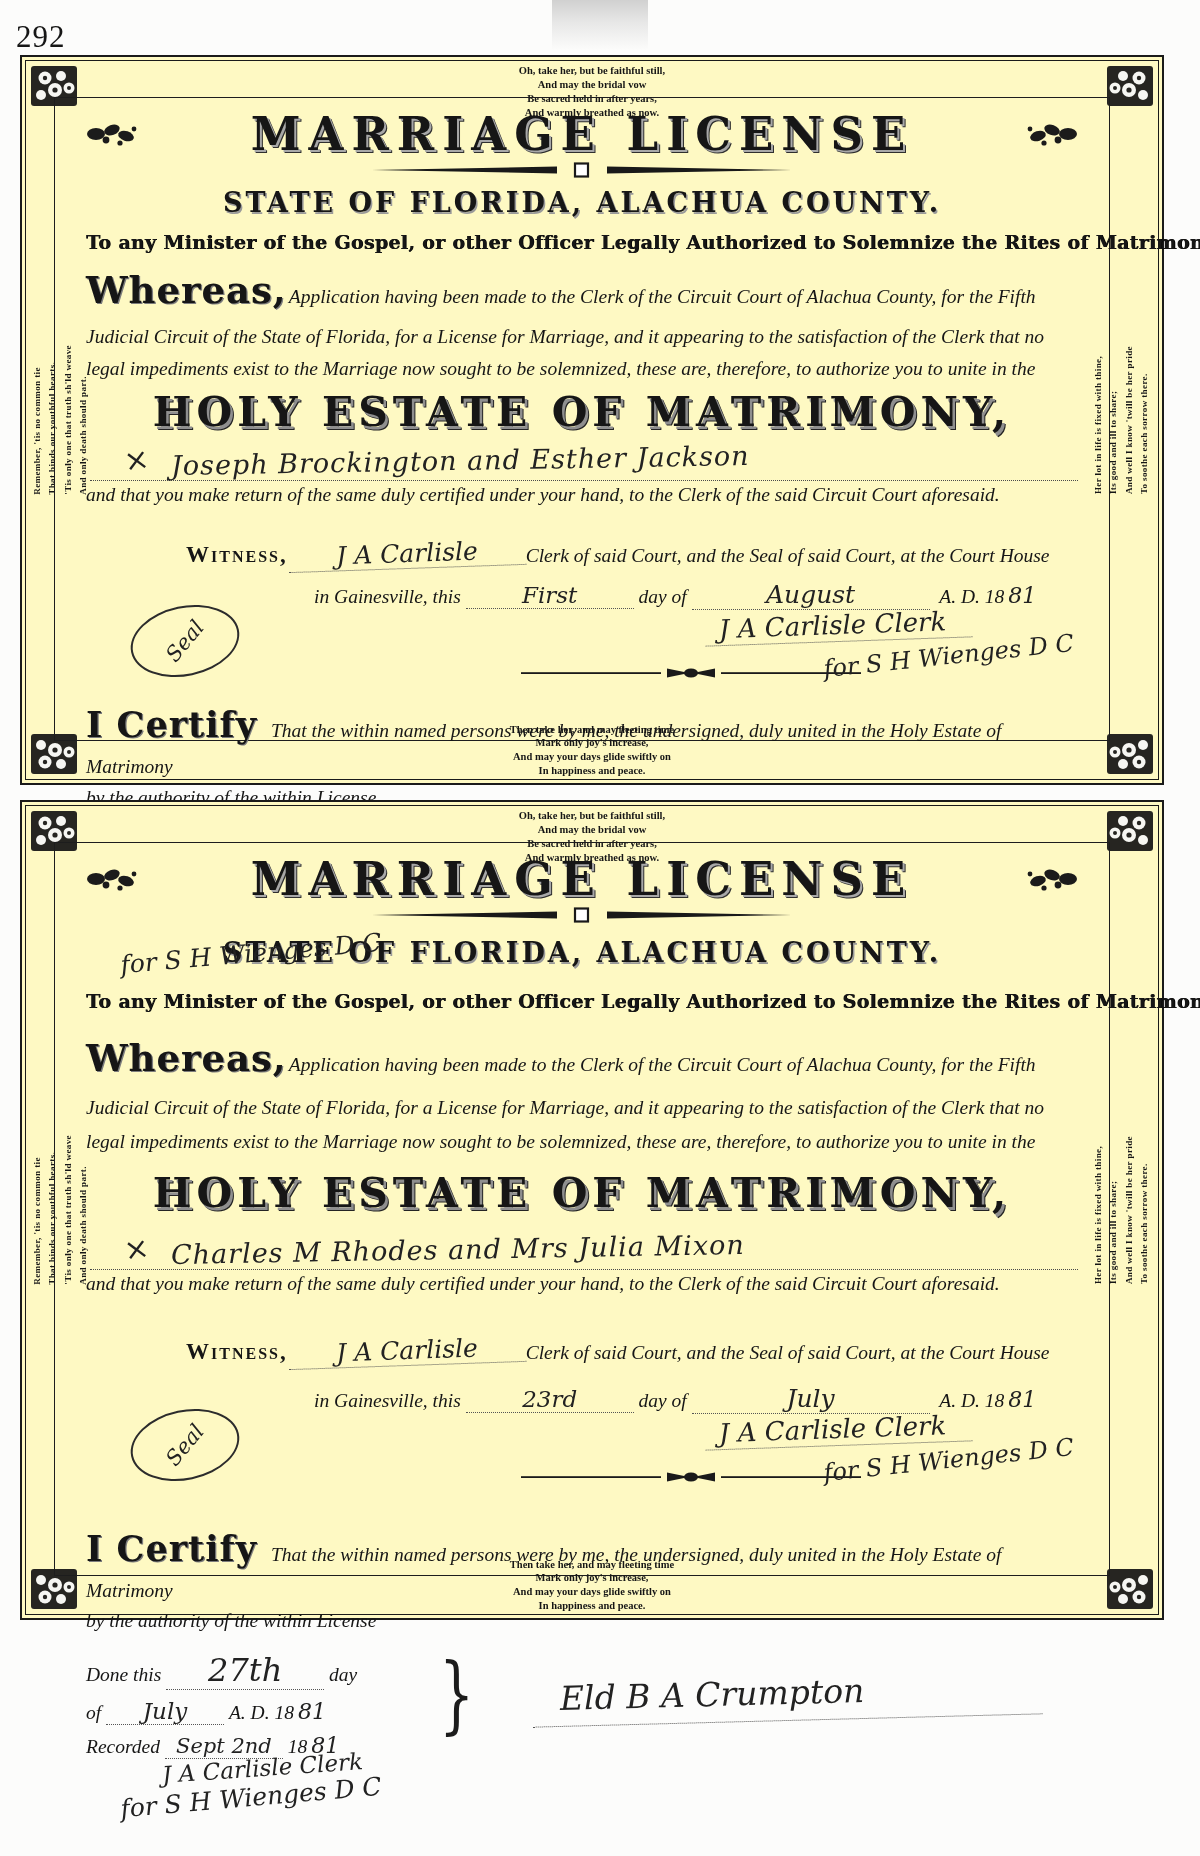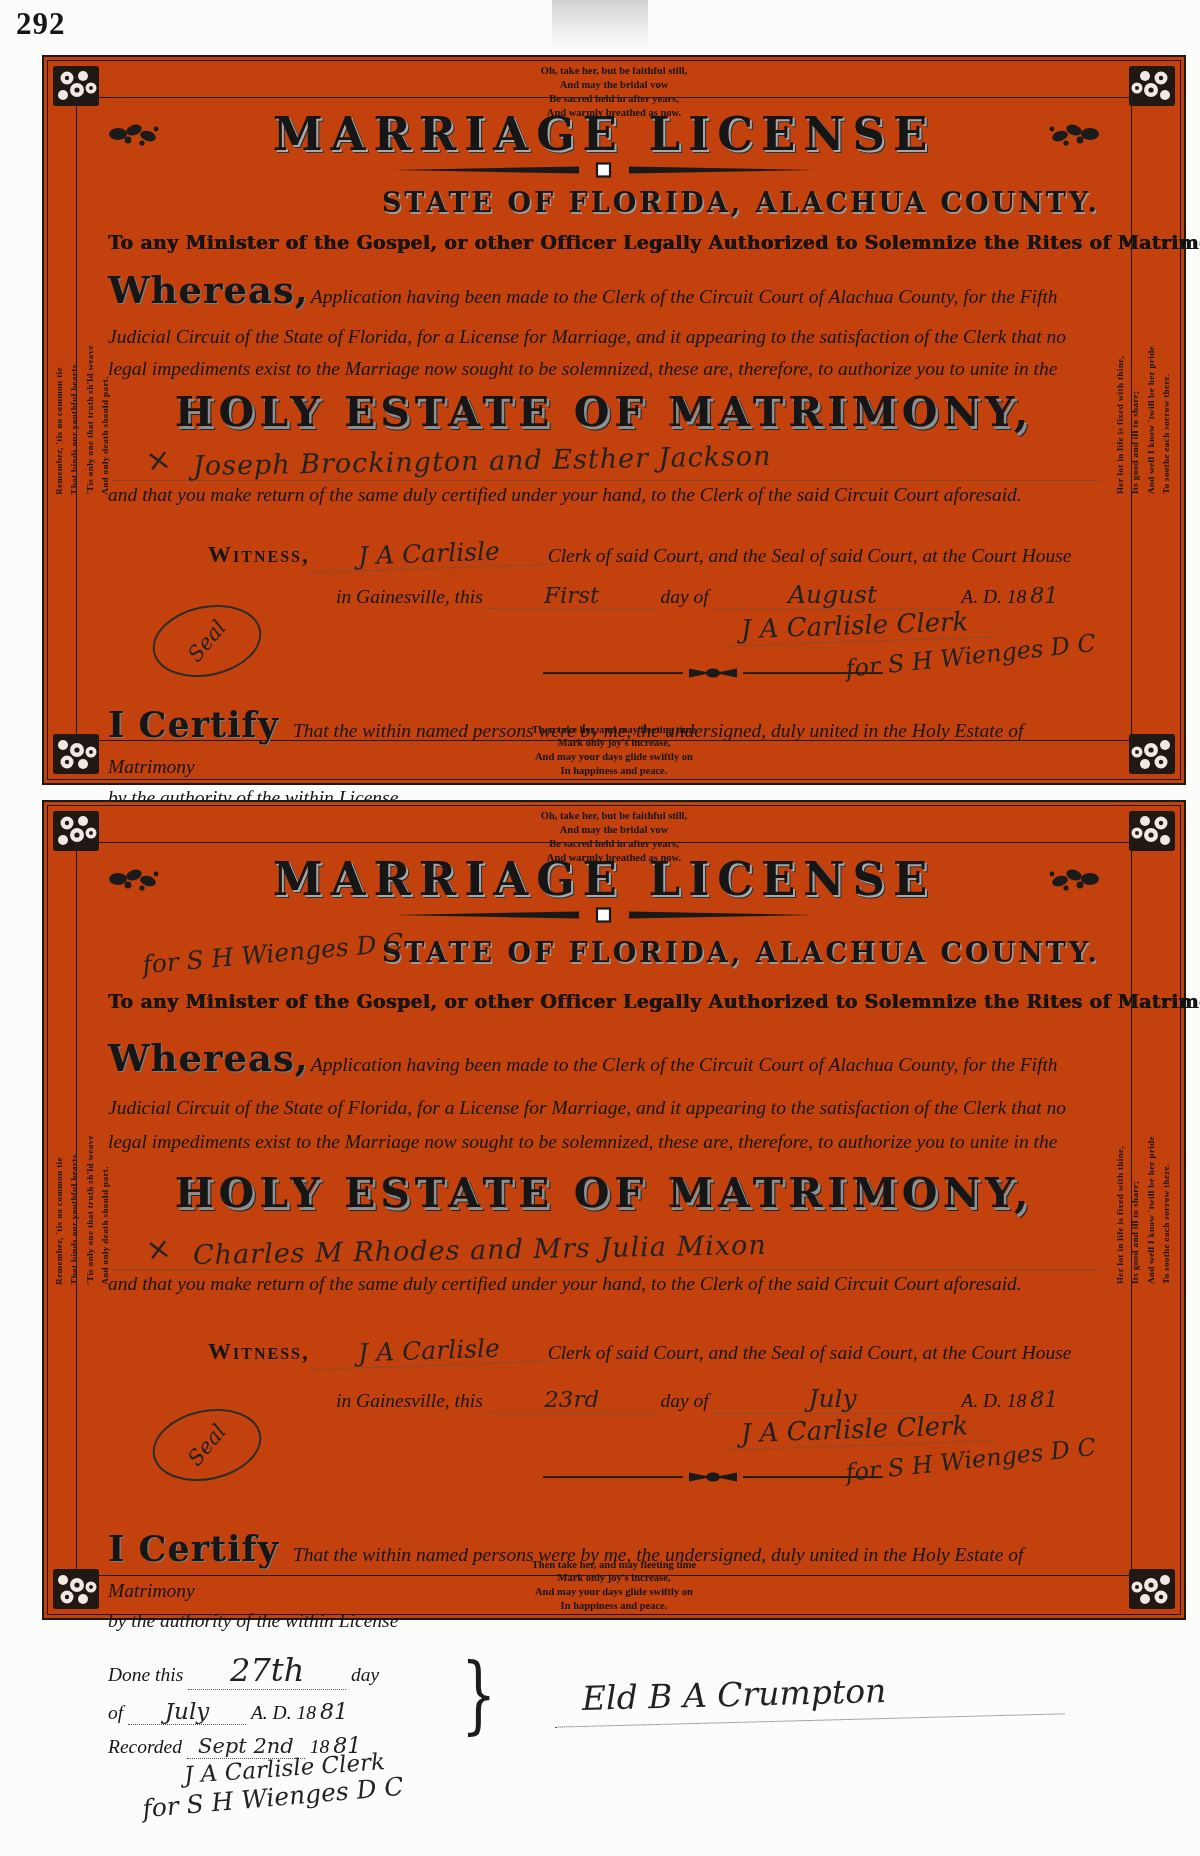--- a/index.html
+++ b/index.html
@@ -1,26 +1,26 @@
 <!DOCTYPE html>
 <html><head>
 <meta charset="utf-8">
 <style>
   html,body{margin:0;padding:0;}
   body{
     width:1200px;height:1856px;position:relative;overflow:hidden;
     background:#fcfcfb;color:#161616;
     font-family:"Liberation Serif",serif;
   }
-  .page-number{position:absolute;top:6px;left:16px;font-size:31px;font-weight:bold;letter-spacing:1px;}
+  .page-number{position:absolute;top:19px;left:16px;font-size:31px;font-weight:normal;letter-spacing:1px;}
   .smudge{position:absolute;top:0;left:552px;width:96px;height:50px;
     background:linear-gradient(180deg,#b9b9b9 0%,#dcdcdc 45%,rgba(240,240,240,0) 100%);opacity:.65;}
 
   
-  .cert{position:absolute;left:42px;width:1140px;background:#c2410c;border:2px solid #1a1a1a;}
+  .cert{position:absolute;left:20px;width:1140px;background:#fef9c3;border:2px solid #1a1a1a;}
   .cert::before{content:"";position:absolute;inset:3px;border:1px solid #1a1a1a;pointer-events:none;}
   #cert1{top:55px;height:726px;}
   #cert2{top:800px;height:816px;}
   .corner{position:absolute;width:46px;height:40px;opacity:.92;}
   .c-tl{top:9px;left:9px;} .c-tr{top:9px;right:9px;transform:scaleX(-1);}
   .c-bl{bottom:9px;left:9px;transform:scaleY(-1);} .c-br{bottom:9px;right:9px;transform:scale(-1,-1);}
   .m-verse{position:absolute;top:0;bottom:0;display:flex;align-items:center;}
   .m-left{left:8px;} .m-right{right:10px;}
   .m-verse .cols{writing-mode:vertical-rl;transform:rotate(180deg);
     font-size:9px;font-weight:bold;line-height:1.7;letter-spacing:.4px;white-space:nowrap;}
@@ -30,21 +30,21 @@
     font-size:10.5px;font-weight:bold;line-height:1.32;}
   .inner-frame{position:absolute;left:32px;right:52px;top:40px;bottom:42px;
     border:1.5px solid #1d1d1d;pointer-events:none;}
   .content{position:absolute;left:34px;right:56px;top:42px;bottom:46px;padding:2px 28px 0 30px;}
 
   
   .title-row{display:flex;align-items:center;justify-content:space-between;gap:16px;margin-top:6px;}
   .main-title{font-family:"DejaVu Serif",serif;font-weight:bold;font-size:45px;letter-spacing:8px;
     text-shadow:2px 2px 0 #a8a8a8,3px 3px 0 #2f2f2f;transform:scaleY(1.04);white-space:nowrap;}
   .div-a,.div-bwrap{display:flex;justify-content:center;margin-top:2px;}
-  .state-line{text-align:right;font-family:"DejaVu Serif",serif;font-weight:bold;font-size:27px;
+  .state-line{text-align:center;font-family:"DejaVu Serif",serif;font-weight:bold;font-size:27px;
     letter-spacing:3px;margin-top:9px;text-shadow:1.5px 1.5px 0 #9a9a9a;}
   .salutation{margin-top:13px;text-align:center;font-family:"DejaVu Serif",serif;font-weight:bold;
     font-size:19px;letter-spacing:.3px;text-shadow:.6px 0 0 #000;white-space:nowrap;}
   .para{margin-top:8px;font-style:italic;font-size:19.5px;line-height:1.62;}
   .whereas-label{font-family:"DejaVu Serif",serif;font-weight:bold;font-style:normal;font-size:37px;
     letter-spacing:1px;text-shadow:1.2px 1.2px 0 #7d7d7d;margin-right:2px;}
   .holy{text-align:center;font-family:"DejaVu Serif",serif;font-weight:bold;font-size:41px;
     letter-spacing:5px;margin-top:4px;white-space:nowrap;
     text-shadow:2.5px 2.5px 0 #8f8f8f,3.5px 3.5px 0 #242424;}
   .hw{font-family:"DejaVu Serif",serif;font-style:italic;color:#222;}

